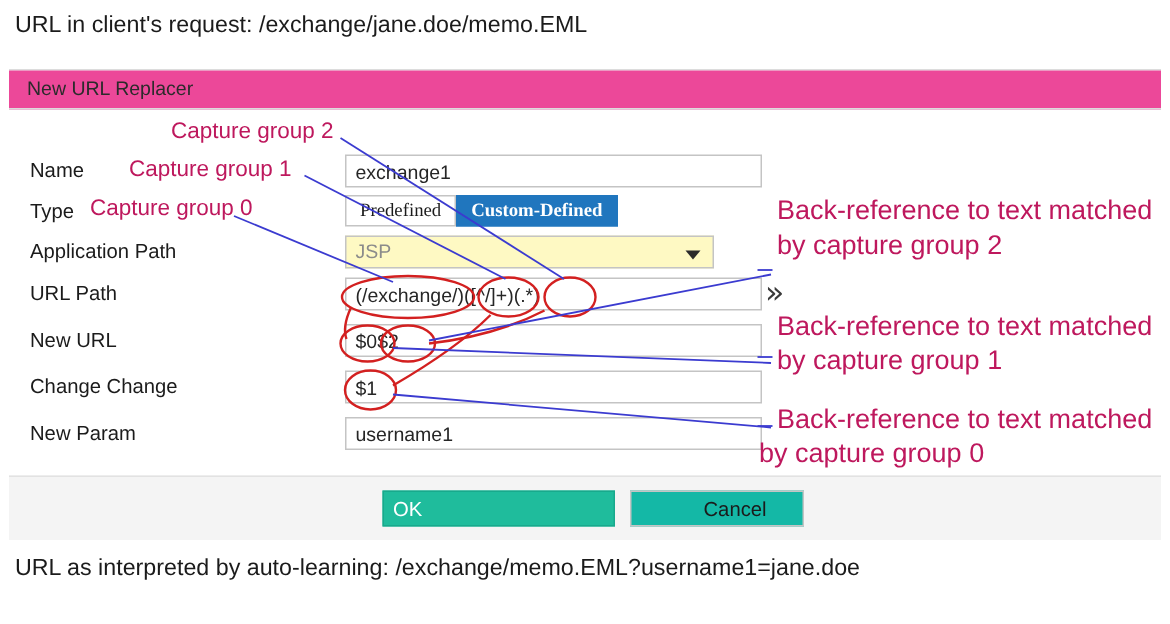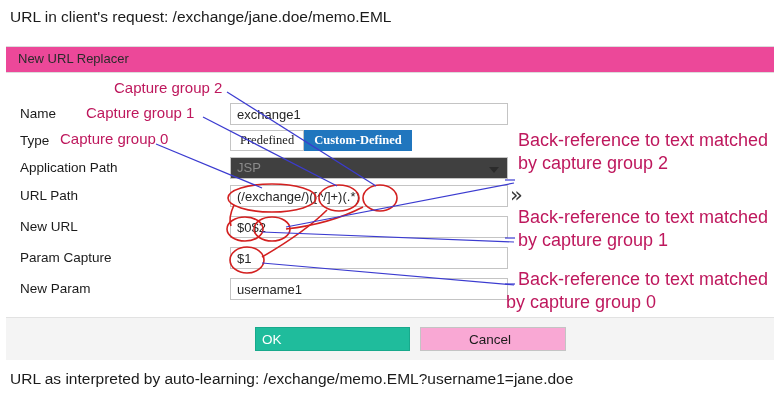--- a/index.html
+++ b/index.html
@@ -74,25 +74,25 @@
     color: #262626;
     padding: 0 6px;
     line-height: 20px;
     font-family: "Liberation Sans", sans-serif;
     outline: none;
   }
 
   .select-wrap {
     position: absolute;
     left: 224px;
-    width: 278px;
+    width: 246px;
     height: 22px;
     box-sizing: border-box;
     border: 1px solid #c4c4c4;
-    background: #404040;
+    background: #fef9c3;
   }
   .select-value {
     position: absolute;
     left: 6px;
     top: 2px;
     font-size: 13px;
     color: #8b8b8b;
   }
   .select-arrow {
     position: absolute;
@@ -164,22 +164,22 @@
   }
   .btn-ok {
     left: 249px;
     width: 155px;
     background: #1fbc9c;
     border: 1px solid #18a98c;
     color: #ffffff;
   }
   .btn-cancel {
     left: 414px;
-    width: 146px;
-    background: #f9a8d4;
+    width: 116px;
+    background: #14b8a6;
     border: 1px solid #c4c4c4;
     color: #1b1b1b;
     padding-left: 48px;
   }
 
   
   .bottom-caption {
     position: absolute;
     left: 10px;
     top: 370px;
@@ -232,21 +232,21 @@
     <span class="select-value">JSP</span>
     <span class="select-arrow"></span>
   </div>
 
   <div class="form-label" style="top:141px">URL Path</div>
   <input class="field" style="top: 138px;" type="text" value="(/exchange/)([^/]+)(.*)">
 
   <div class="form-label" style="top:172px">New URL</div>
   <input class="field" style="top: 169px;" type="text" value="$0$2">
 
-  <div class="form-label" style="top:203px">Param Capture</div>
+  <div class="form-label" style="top:203px">Change Change</div>
   <input class="field" style="top: 200px;" type="text" value="$1">
 
   <div class="form-label" style="top:234px">New Param</div>
   <input class="field" style="top: 231px;" type="text" value="username1">
 
   <div class="footer-bar">
     <button class="btn btn-ok">OK</button>
     <button class="btn btn-cancel">Cancel</button>
   </div>
 </div>

